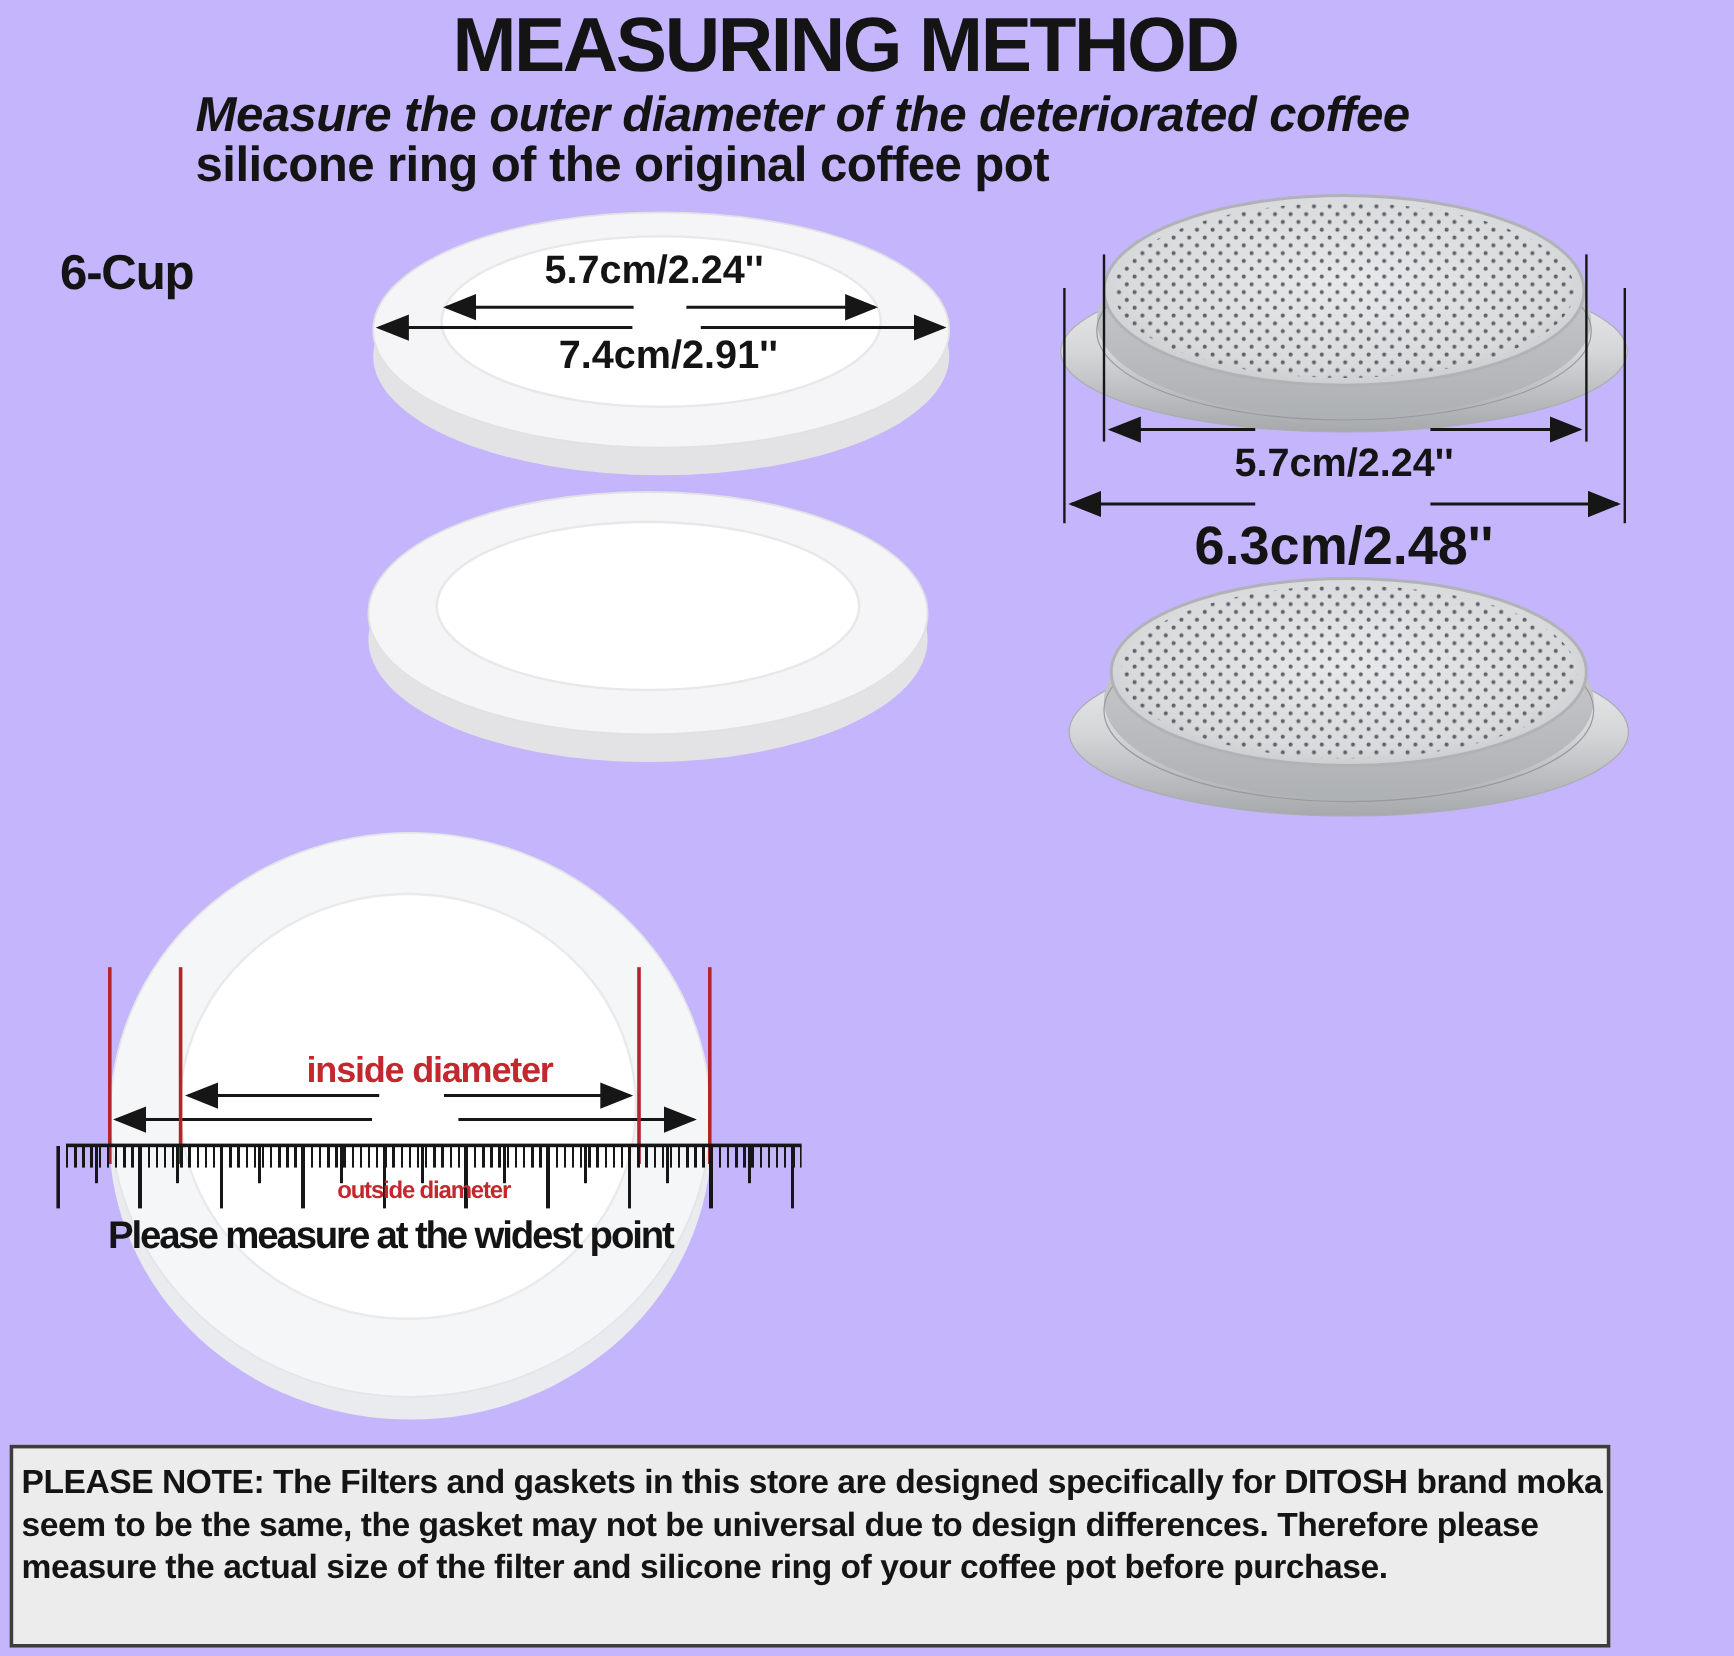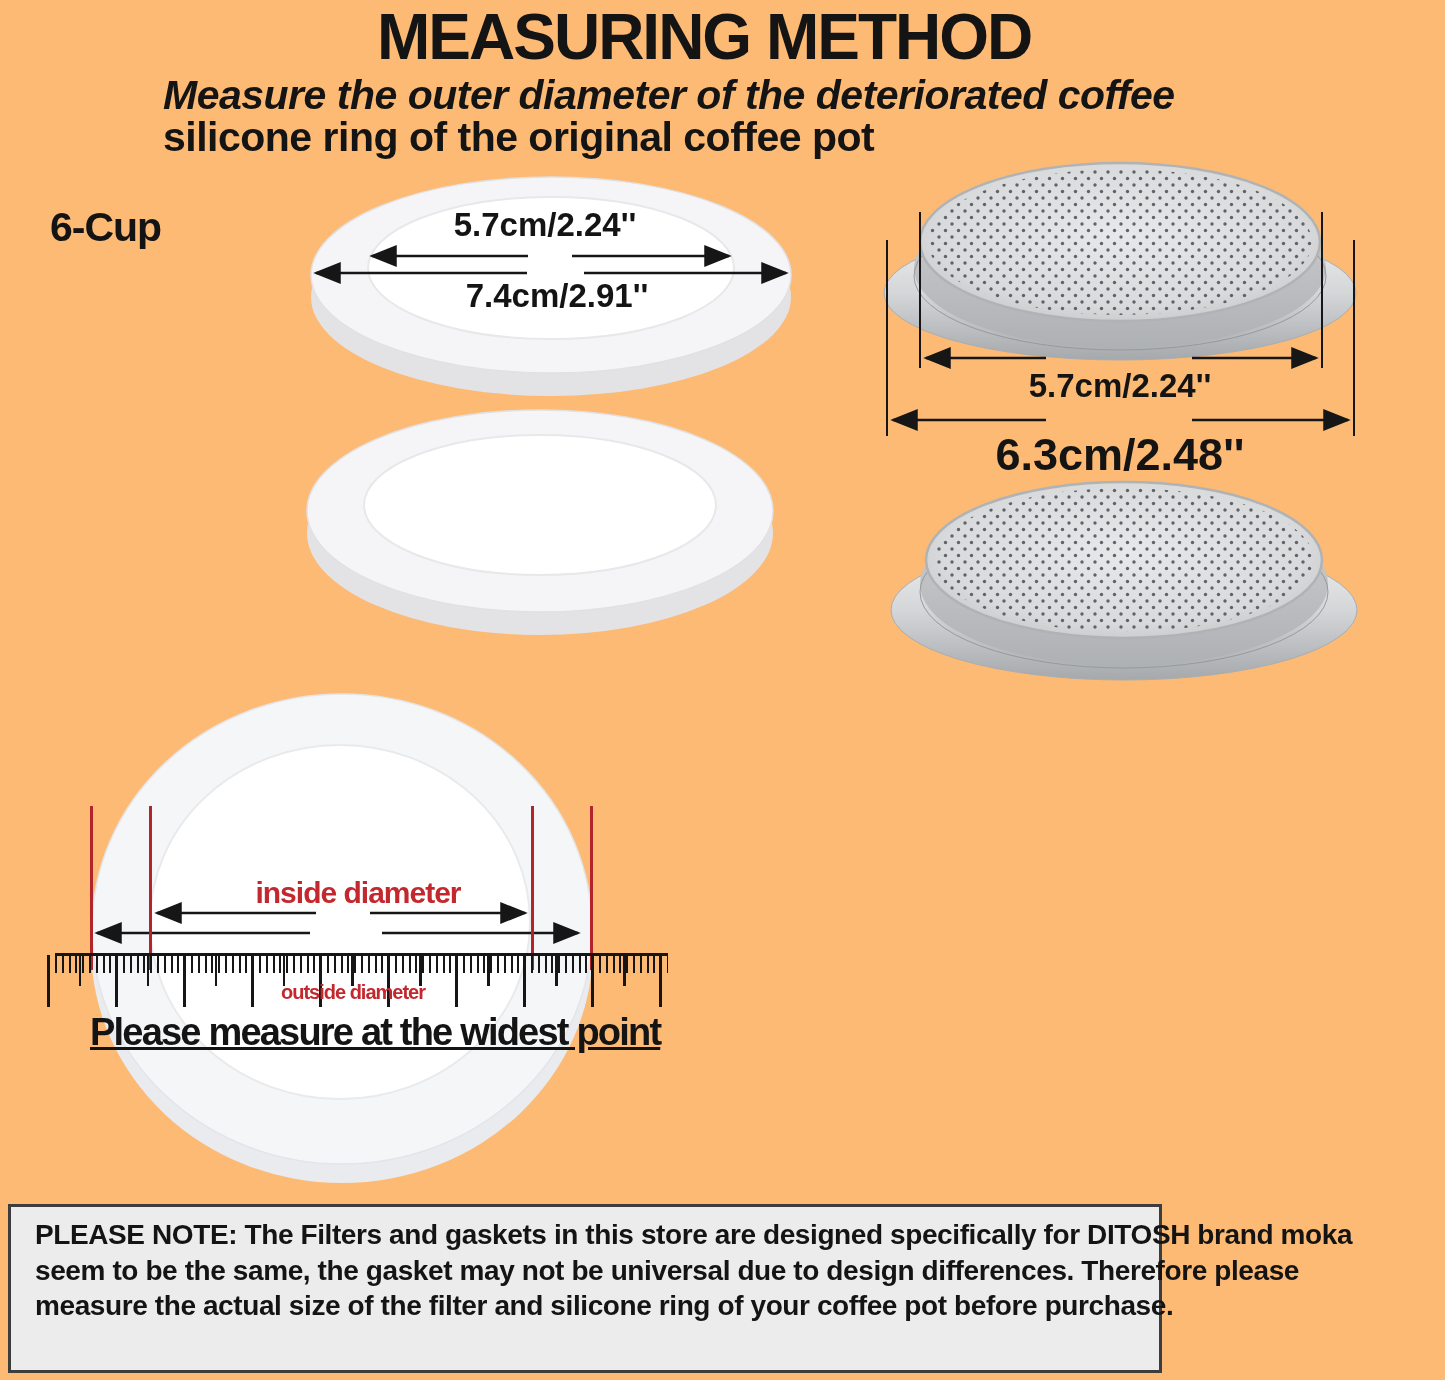--- a/index.html
+++ b/index.html
@@ -3,54 +3,54 @@
 <meta charset="utf-8">
 <style>
   :root{
     --red:#c2282e;
     --ink:#141414;
     --note-bg:#ececec;
     --note-border:#3d3d3d;
   }
   html,body{margin:0;padding:0;background:#ffffff;}
   .canvas{
-    position:relative;width:1445px;height:1380px;background:#fdba74;overflow:hidden;
+    position:relative;width:1445px;height:1380px;background:#c4b5fd;overflow:hidden;
     font-family:"Liberation Sans","DejaVu Sans",sans-serif;color:var(--ink);
   }
   .art{position:absolute;left:0;top:0;}
   .t{position:absolute;font-weight:700;white-space:nowrap;color:var(--ink);}
   .ctr{transform:translateX(-50%);}
   .red{color:var(--red);}
   #title{left:377px;top:0px;font-size:64px;letter-spacing:-2px;}
   #sub1{left:163px;top:72px;font-size:41px;letter-spacing:-0.5px;font-style:italic;}
   #sub2{left:163px;top:114px;font-size:41px;letter-spacing:-0.5px;}
   #cup{left:50px;top:204px;font-size:41px;letter-spacing:-1px;}
   #r1a{left:545px;top:206px;font-size:33px;}
   #r1b{left:545px;top:277px;font-size:33px;margin-left:12px;}
   #f1a{left:1120px;top:367px;font-size:33px;}
   #f1b{left:1120px;top:429px;font-size:45px;}
   #lbl-inside{left:358px;top:876px;font-size:30px;letter-spacing:-1px;}
   #lbl-outside{left:340px;top:981px;font-size:20px;letter-spacing:-1px;margin-left:13px;}
-  #hint{left:90px;top:1011px;font-size:38px;letter-spacing:-1.8px;text-decoration:underline;}
+  #hint{left:90px;top:1011px;font-size:32px;letter-spacing:-1.8px;}
   
   .vline{position:absolute;top:806px;height:164px;width:3px;background:#b3242b;}
   #vl1{left:90px;} #vl2{left:149px;} #vl3{left:531px;} #vl4{left:590px;}
   
   .ruler-line{position:absolute;left:55px;top:953px;width:613px;height:3px;background:#161616;}
   .t-minor{position:absolute;left:55px;top:955px;width:613px;height:18px;
     background:repeating-linear-gradient(90deg,#161616 0 2px,transparent 2px 6.8px);}
   .t-medium{position:absolute;left:47px;top:955px;width:616px;height:31px;
     background:repeating-linear-gradient(90deg,transparent 0 32px,#161616 32px 34.5px,transparent 34.5px 68px);}
   .t-major{position:absolute;left:47px;top:955px;width:616px;height:52px;
     background:repeating-linear-gradient(90deg,#161616 0 3px,transparent 3px 68px);}
   
   #note-box{
-    position:absolute;left:8px;top:1204px;width:1154px;height:169px;box-sizing:border-box;
+    position:absolute;left:8px;top:1204px;width:1334px;height:169px;box-sizing:border-box;
     background:var(--note-bg);border:3px solid var(--note-border);
-    padding:10px 24px;font-weight:700;font-size:28px;line-height:35.5px;letter-spacing:-0.4px;
+    padding:10px 7px;font-weight:700;font-size:28px;line-height:35.5px;letter-spacing:-0.4px;
   }
   .note-line{white-space:nowrap;}
 </style>
 </head>
 <body>
 
 <div class="canvas">
 
   <svg class="art" width="1445" height="1380" viewBox="0 0 1445 1380">
     <defs>

